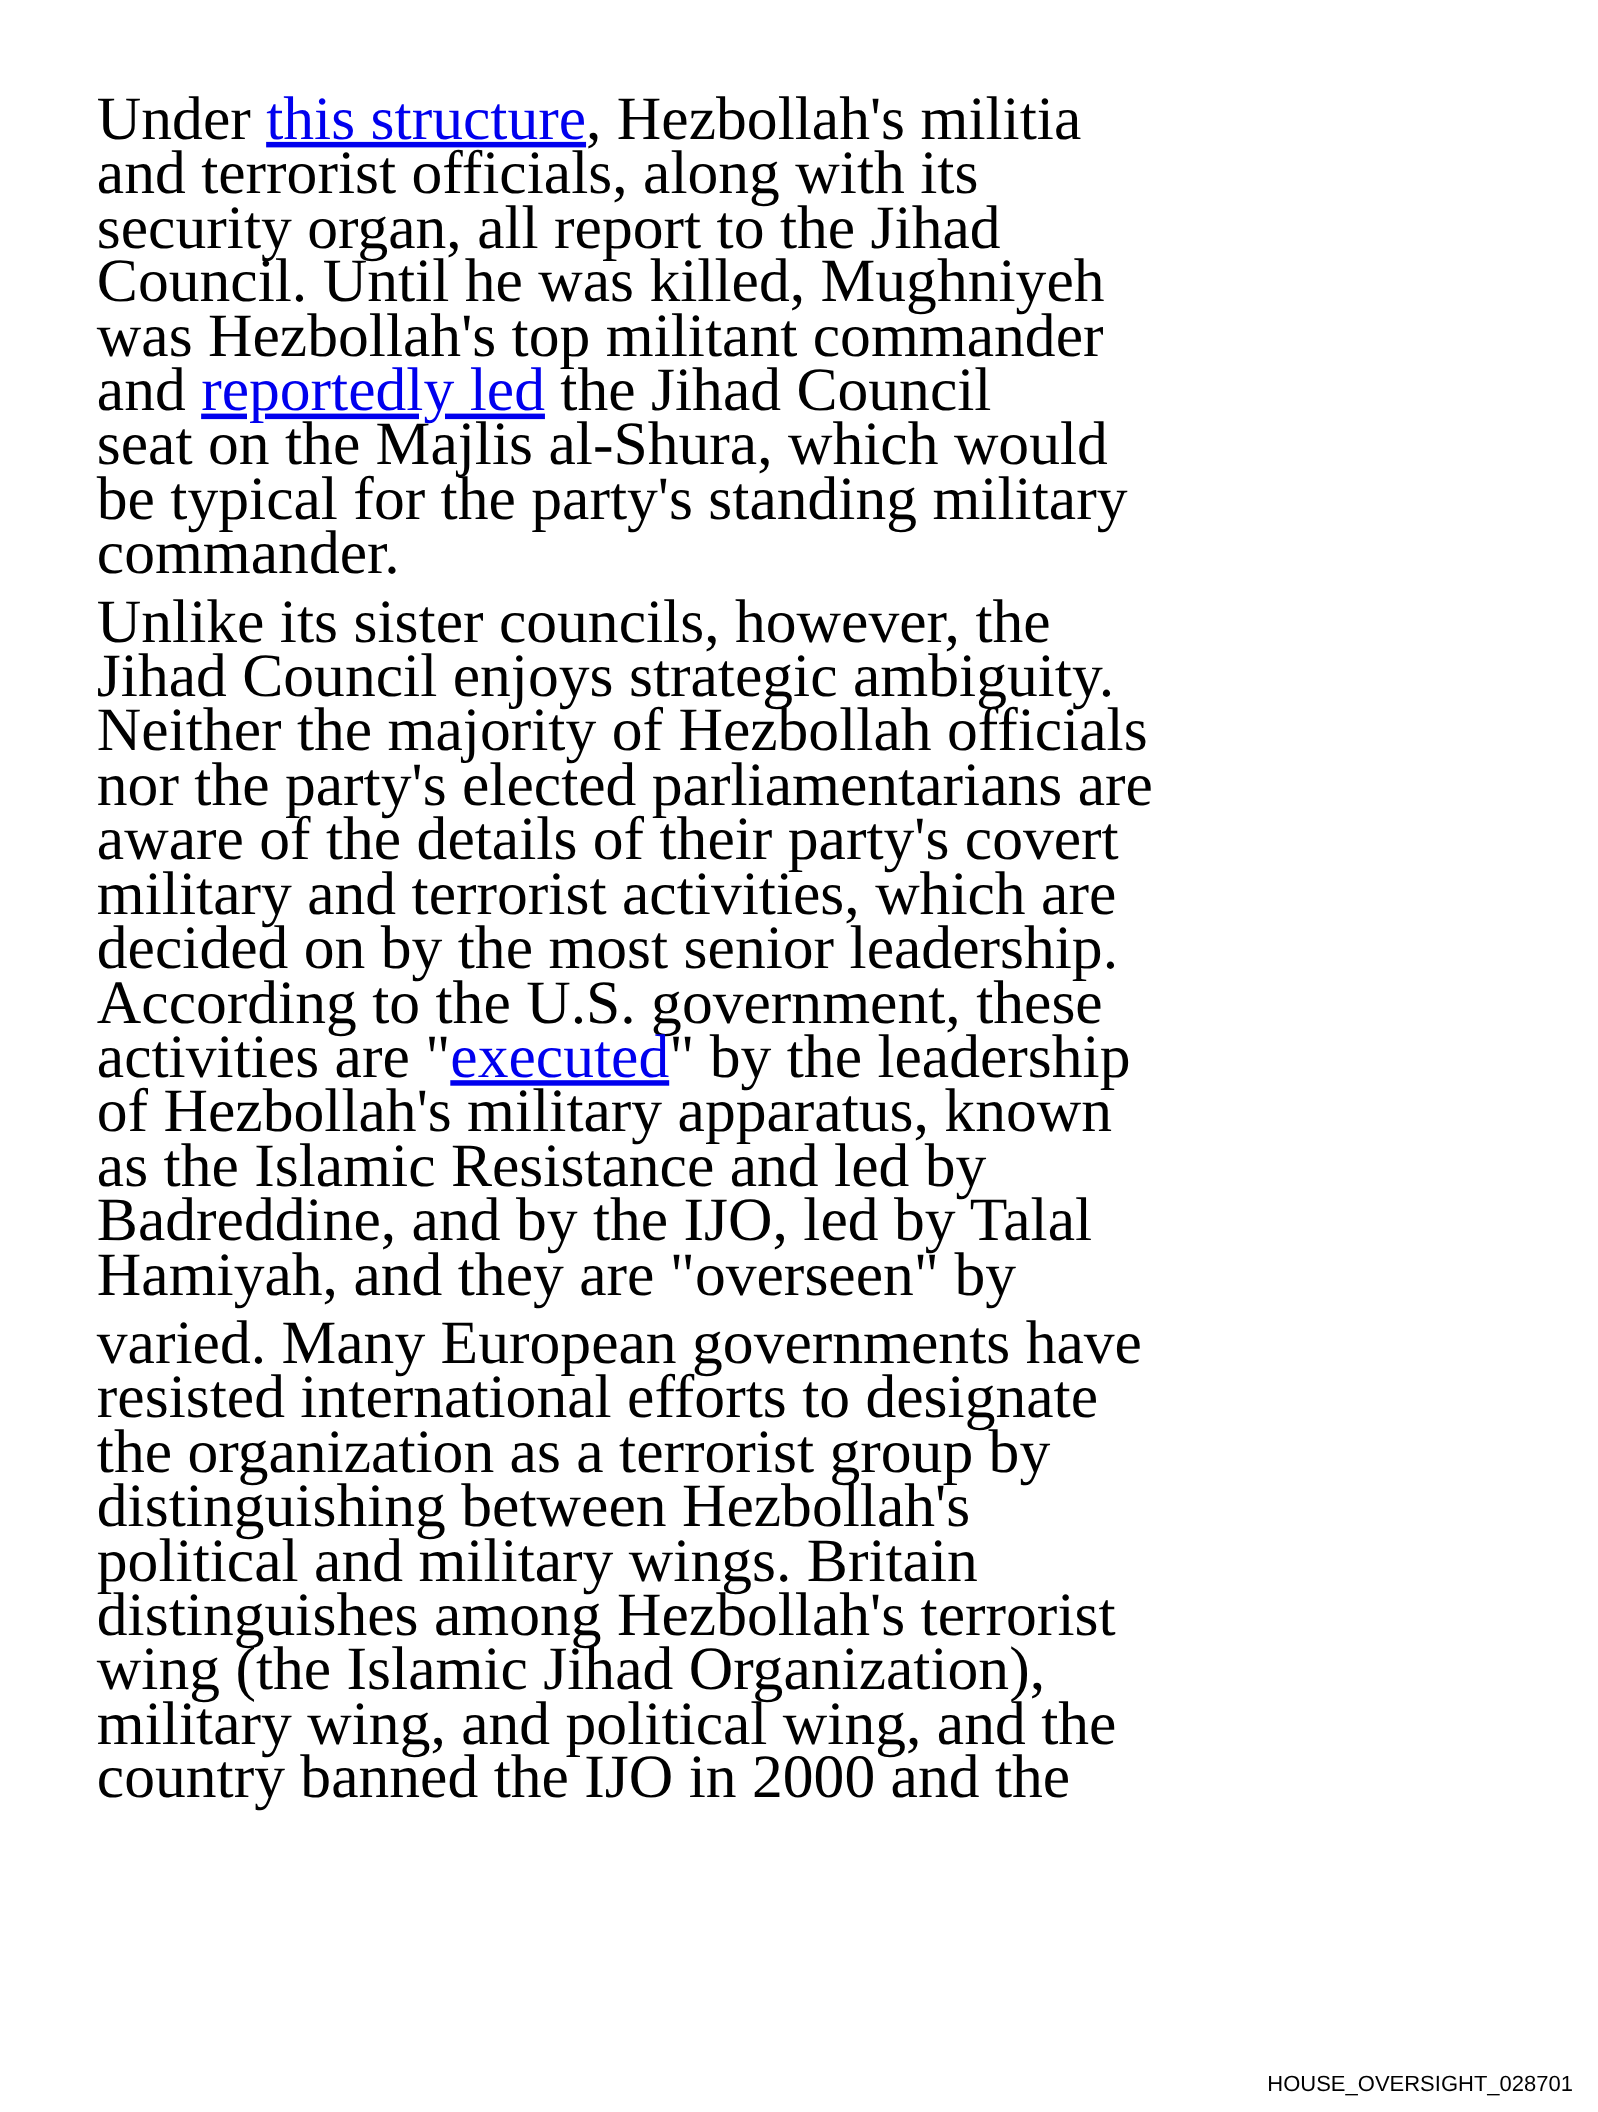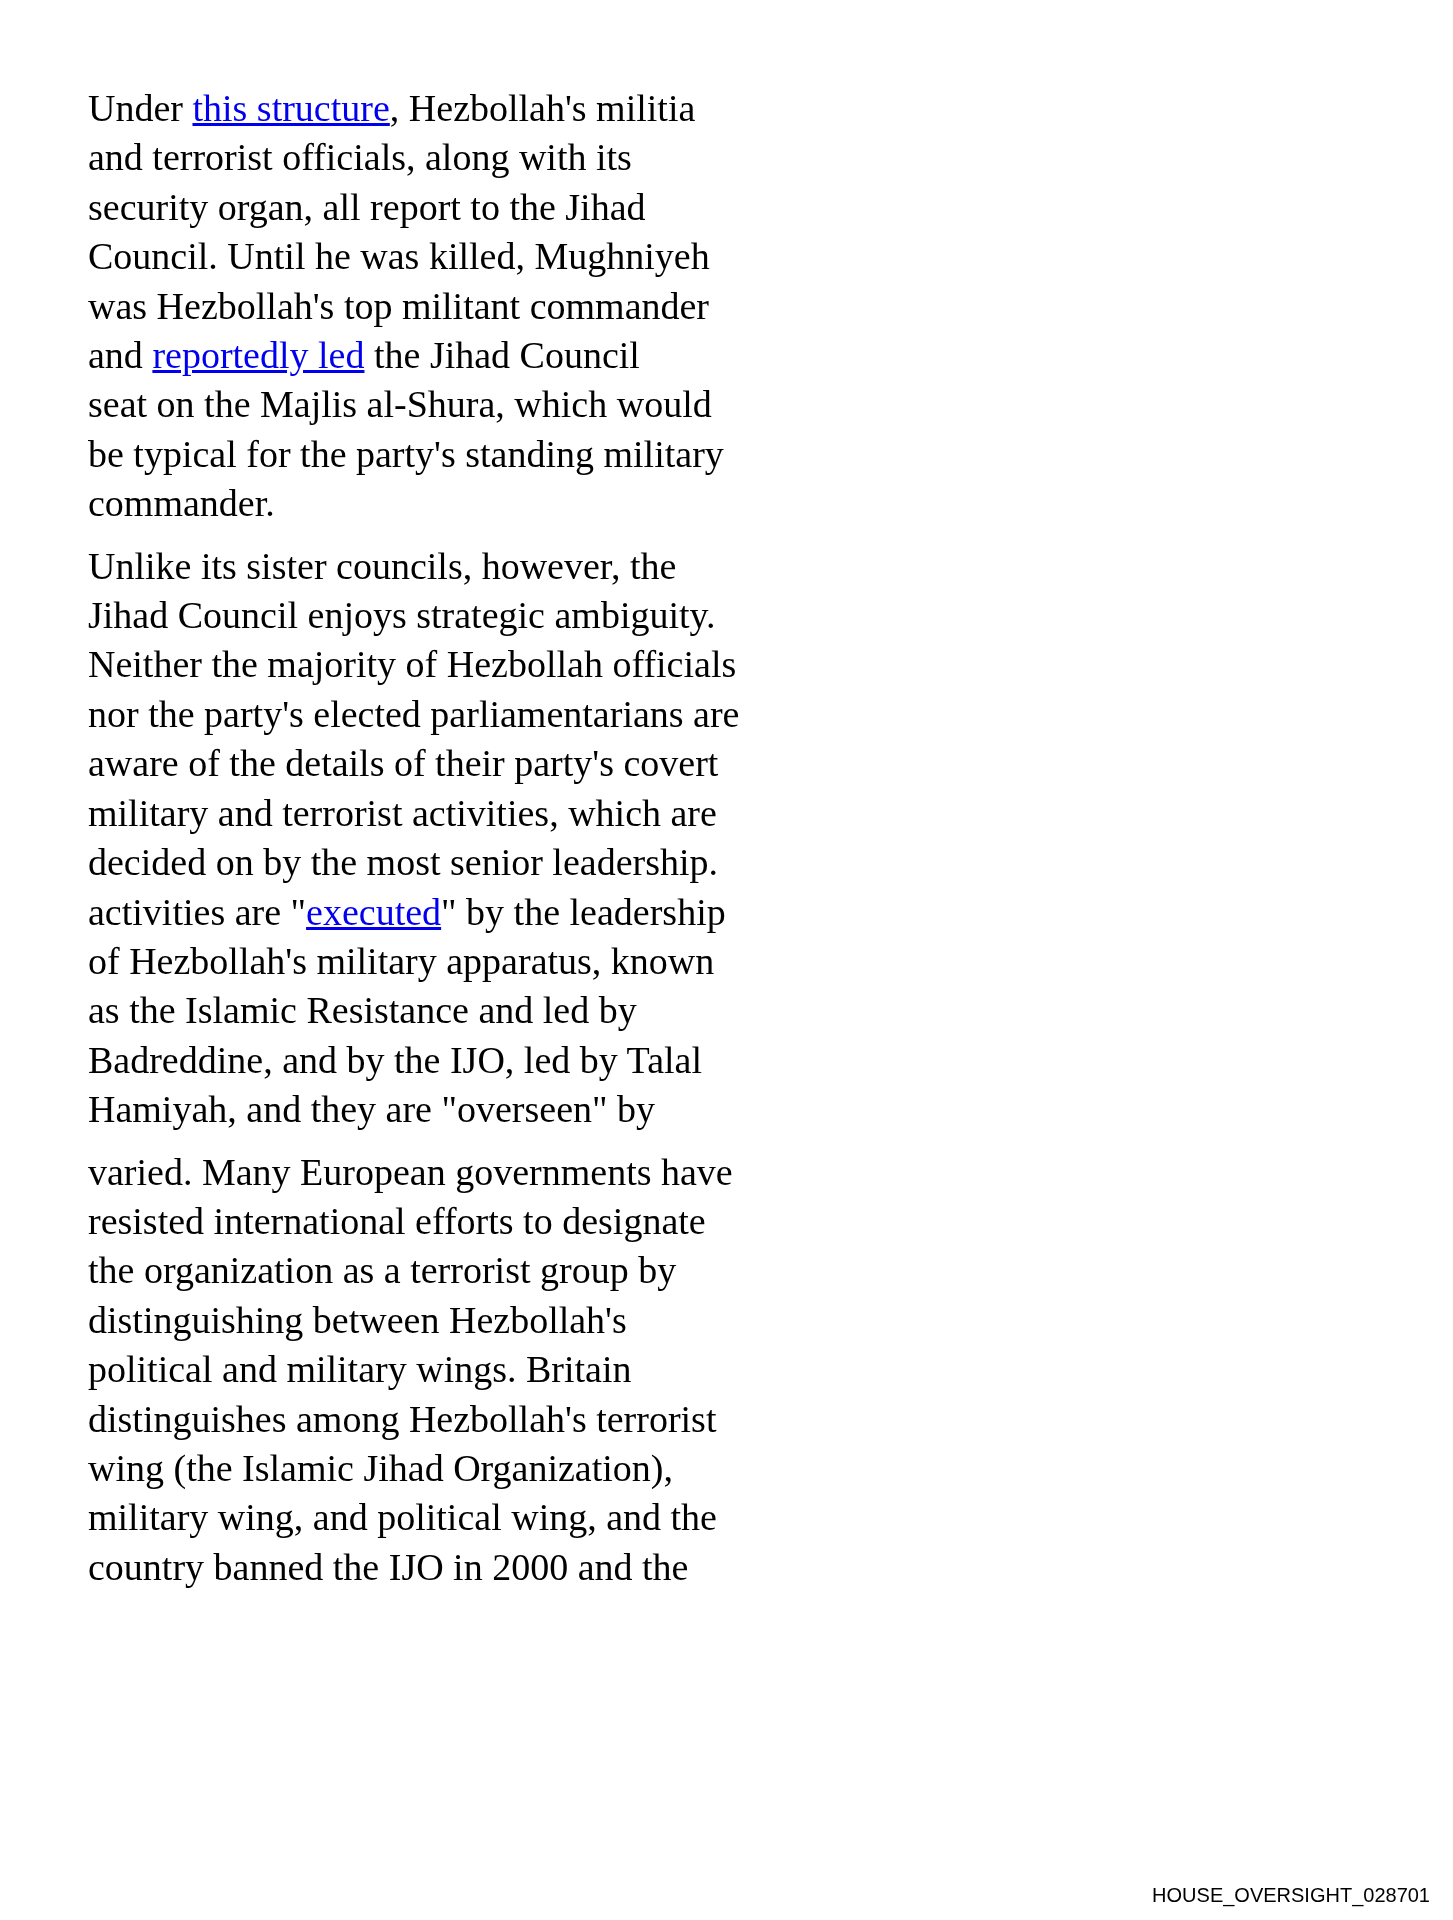--- a/index.html
+++ b/index.html
@@ -15,21 +15,21 @@
     font-family: "Liberation Serif", serif;
     color: #000000;
   }
   .doc-body {
     position: absolute;
     left: 88px;
     top: 84px;
     width: 760px;
   }
   .para {
-    font-size: 38px;
+    font-size: 56px;
     line-height: 49.4px;
     margin: 0 0 13px 0;
     color: #000000;
   }
   .line {
     white-space: nowrap;
   }
   a.link {
     color: #0000EE;
     text-decoration: underline;
@@ -61,20 +61,21 @@
       <div class="line"><span>commander.</span></div>
     </div>
     <div class="para">
       <div class="line"><span>Unlike its sister councils, however, the</span></div>
       <div class="line"><span>Jihad Council enjoys strategic ambiguity.</span></div>
       <div class="line"><span>Neither the majority of Hezbollah officials</span></div>
       <div class="line"><span>nor the party's elected parliamentarians are</span></div>
       <div class="line"><span>aware of the details of their party's covert</span></div>
       <div class="line"><span>military and terrorist activities, which are</span></div>
       <div class="line"><span>decided on by the most senior leadership.</span></div>
+      <div class="line"><span>According to the U.S. government, these</span></div>
       <div class="line"><span>activities are "</span><a class="link" href="#">executed</a><span>" by the leadership</span></div>
       <div class="line"><span>of Hezbollah's military apparatus, known</span></div>
       <div class="line"><span>as the Islamic Resistance and led by</span></div>
       <div class="line"><span>Badreddine, and by the IJO, led by Talal</span></div>
       <div class="line"><span>Hamiyah, and they are "overseen" by</span></div>
     </div>
     <div class="para">
       <div class="line"><span>varied. Many European governments have</span></div>
       <div class="line"><span>resisted international efforts to designate</span></div>
       <div class="line"><span>the organization as a terrorist group by</span></div>

